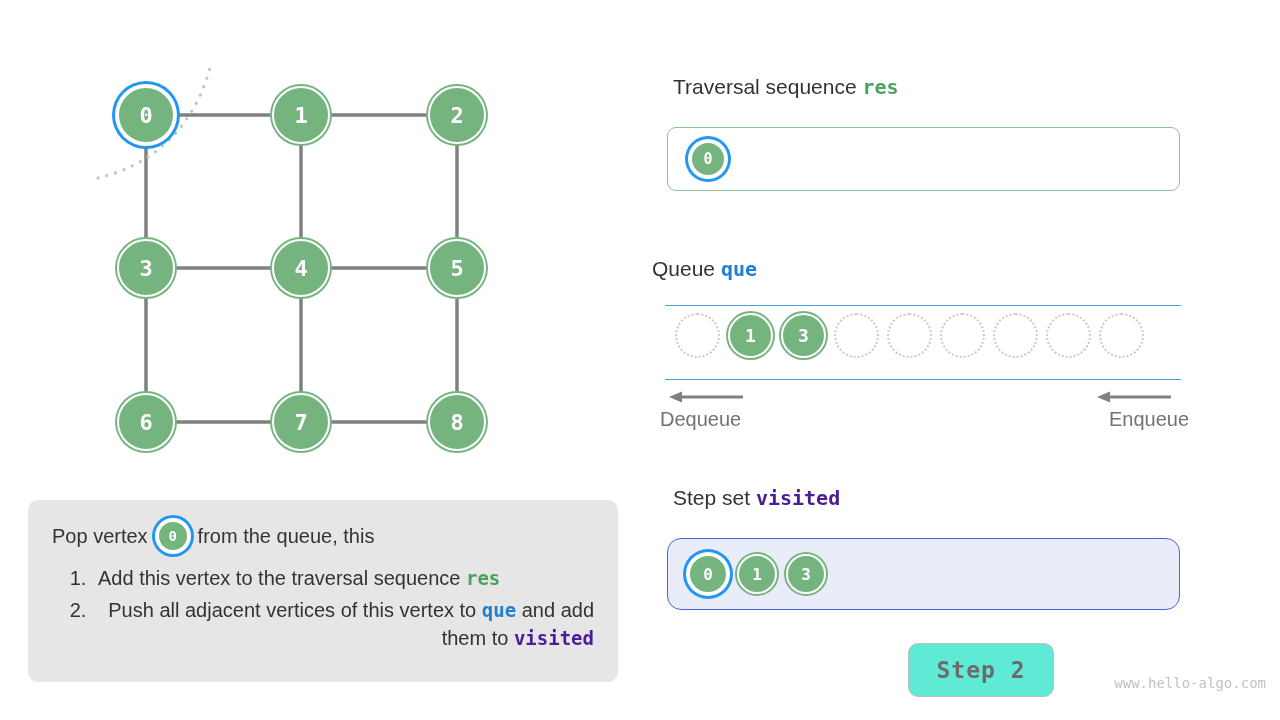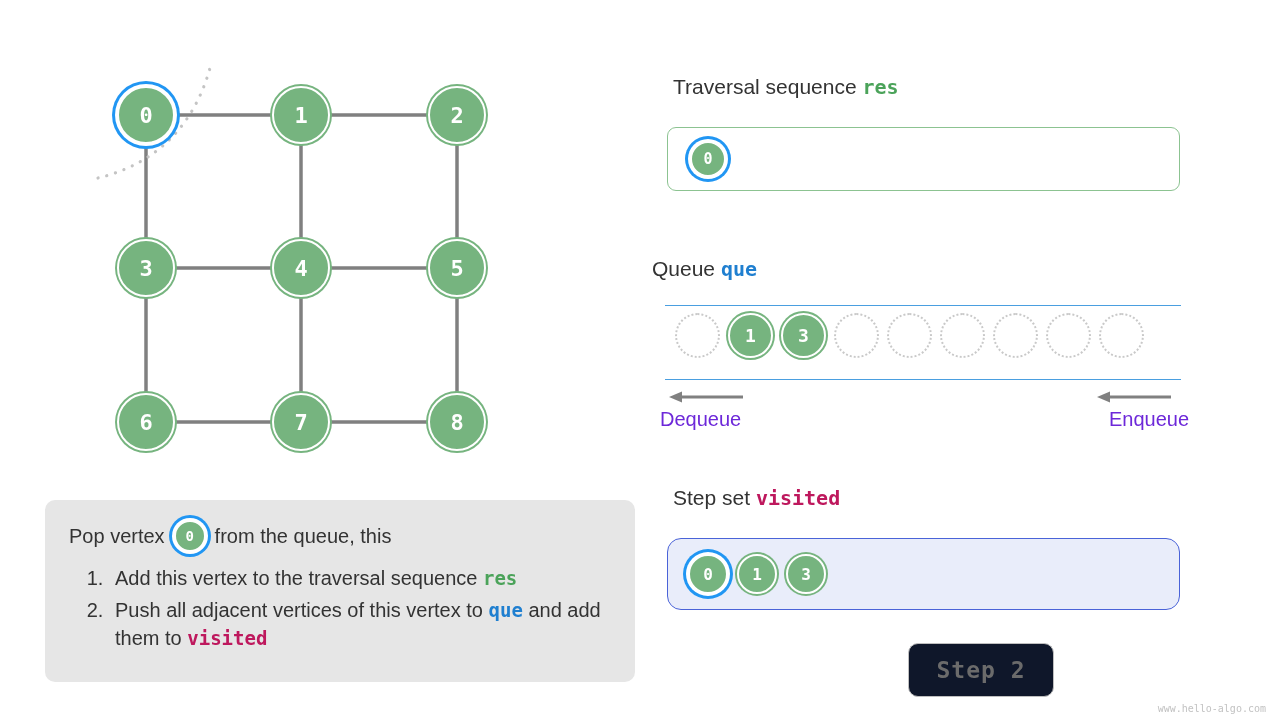--- a/index.html
+++ b/index.html
@@ -62,21 +62,21 @@
     white-space: nowrap;
     text-align: right;
   }
   .sect-title .code {
     font-family: "DejaVu Sans Mono", monospace;
     font-weight: 700;
     font-size: 20px;
   }
   .code.green { color: #4ba35a; }
   .code.blue  { color: #1f7fd0; }
-  .code.indigo{ color: #be185d; }
+  .code.indigo{ color: #4c1d95; }
 
   
   #res-box {
     position: absolute;
     left: 667px; top: 127px;
     width: 513px; height: 64px;
     box-sizing: border-box;
     border: 1.6px solid #8cc391;
     border-radius: 9px;
     background: #ffffff;
@@ -103,21 +103,21 @@
   #queue-slots .node {
     position: relative;
     width: 45px; height: 45px;
     font-size: 18px;
     transform: none;
     flex: 0 0 auto;
   }
   .arrow-row { position: absolute; top: 85px; left: 0; width: 516px; height: 14px; }
   .qlabel {
     position: absolute; top: 103px;
-    font-size: 20px; color: #6d28d9; white-space: nowrap;
+    font-size: 20px; color: #737373; white-space: nowrap;
   }
   .qlabel.deq { left: -5px; }
   .qlabel.enq { right: -8px; }
 
   
   #visited-box {
     position: absolute;
     left: 667px; top: 538px;
     width: 513px; height: 72px;
     box-sizing: border-box;
@@ -134,21 +134,21 @@
     position: relative;
     width: 40px; height: 40px;
     font-size: 16px;
     transform: none;
     flex: 0 0 auto;
   }
 
   
   #info {
     position: absolute;
-    left: 45px; top: 500px;
+    left: 28px; top: 500px;
     width: 590px;
     box-sizing: border-box;
     background: #e6e6e6;
     border-radius: 10px;
     padding: 20px 24px 22px 24px;
   }
   #info .lead {
     font-size: 20px; color: #333333;
     display: flex; align-items: center; gap: 9px;
     margin-bottom: 12px;
@@ -160,47 +160,46 @@
     font-size: 14px;
     transform: none;
     flex: 0 0 auto;
   }
   #info ol {
     margin: 0; padding: 0 0 0 40px;
     font-size: 20px; color: #333333;
     line-height: 1.40;
   }
   #info ol li { margin-bottom: 4px; padding-left: 6px; }
-  #info ol li:last-child { margin-bottom: 8px; }
+  #info ol li:last-child { margin-bottom: 8px; text-align: right; }
   #info .code { font-family: "DejaVu Sans Mono", monospace; font-weight: 700; font-size: 19px; }
 
   
   #step-badge {
     position: absolute;
     left: 908px; top: 643px;
     width: 146px; height: 54px;
     box-sizing: border-box;
-    background: #0f172a;
+    background: #5eead4;
     border: 1.5px solid #bfbfbf;
     border-radius: 10px;
     display: flex; align-items: center; justify-content: center;
     font-family: "DejaVu Sans Mono", monospace;
     font-weight: 700;
     font-size: 23px;
     color: #6b6b6b;
     letter-spacing: 1px;
   }
   #watermark {
     position: absolute;
     right: 14px; top: 675px;
     font-family: "DejaVu Sans Mono", monospace;
-    font-size: 10px;
+    font-size: 14px;
     color: #c2c2c2;
     white-space: nowrap;
-    margin-top: 28px;
   }
 </style>
 </head>
 <body>
 
 <div id="stage">
 
   <div id="graph">
     <svg width="640" height="500">
       <g id="edge-group" stroke="#808080" stroke-width="3.5" stroke-linecap="round">

